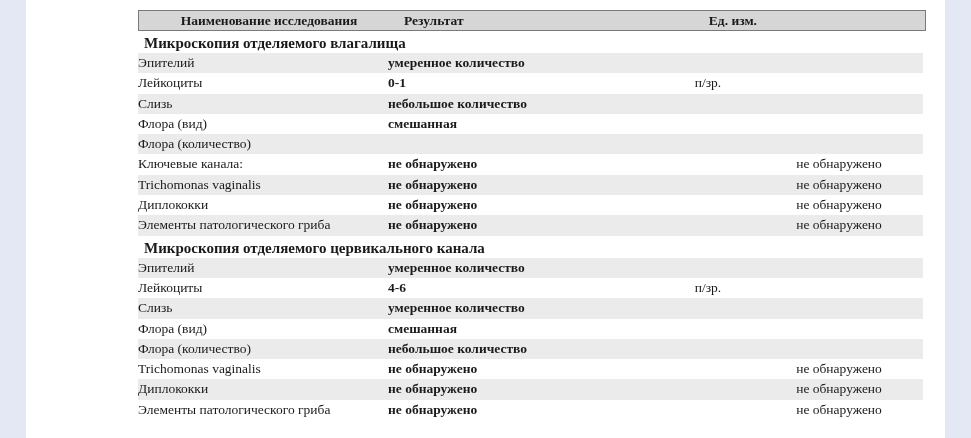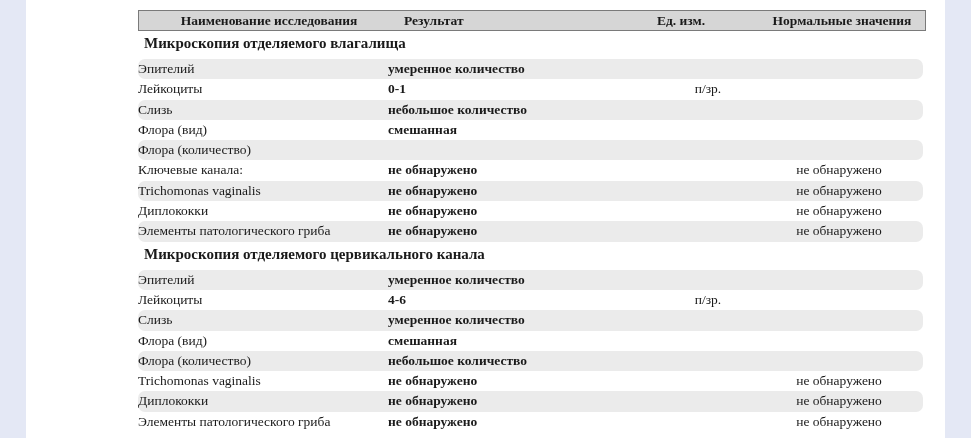--- a/index.html
+++ b/index.html
@@ -23,51 +23,49 @@
       border: 1px solid #7a7a7a;
       box-sizing: border-box;
       height: 21px;
       position: relative;
       font-weight: bold;
       font-size: 13.5px;
     }
     .header span { position: absolute; top: 2px; white-space: nowrap; }
     .h-name { left: 0; width: 260px; text-align: center; }
     .h-result { left: 265px; width: 170px; text-align: left; }
-    .h-unit { left: 518px; width: 100px; text-align: left; }
+    .h-unit { left: 518px; width: 100px; text-align: right; }
     .h-norm { left: 620px; width: 166px; text-align: center; }
 
     .section-title {
-      height: 28px; line-height: 24px;
+      height: 22px; line-height: 24px;
       font-weight: bold; font-size: 15px;
       padding-left: 6px;
       white-space: nowrap;
     }
     .row {
       height: 20.3px; position: relative; font-size: 13.5px;
       width: 788px;
-      border-radius: 7px;
     }
     .row.shade { background: #ebebeb; width: 785px; }
     .row span { position: absolute; top: 2px; white-space: nowrap; }
     .c-name { left: 0; }
     .c-result { left: 250px; width: 202px; font-weight: bold; }
     .c-unit { left: 520px; width: 100px; text-align: center; }
     .c-norm { left: 620px; width: 162px; text-align: center; }
   </style>
 </head>
 <body>
 
 <div class="page">
   <div class="report">
     <div class="header">
       <span class="h-name">Наименование исследования</span>
       <span class="h-result">Результат</span>
       <span class="h-unit">Ед. изм.</span>
-      <span class="h-norm">Нормальные значения</span>
     </div>
 
     <div class="section-title">Микроскопия отделяемого влагалища</div>
     <div class="row shade">
       <span class="c-name">Эпителий</span>
       <span class="c-result">умеренное количество</span>
       <span class="c-unit"></span>
       <span class="c-norm"></span>
     </div>
     <div class="row">

